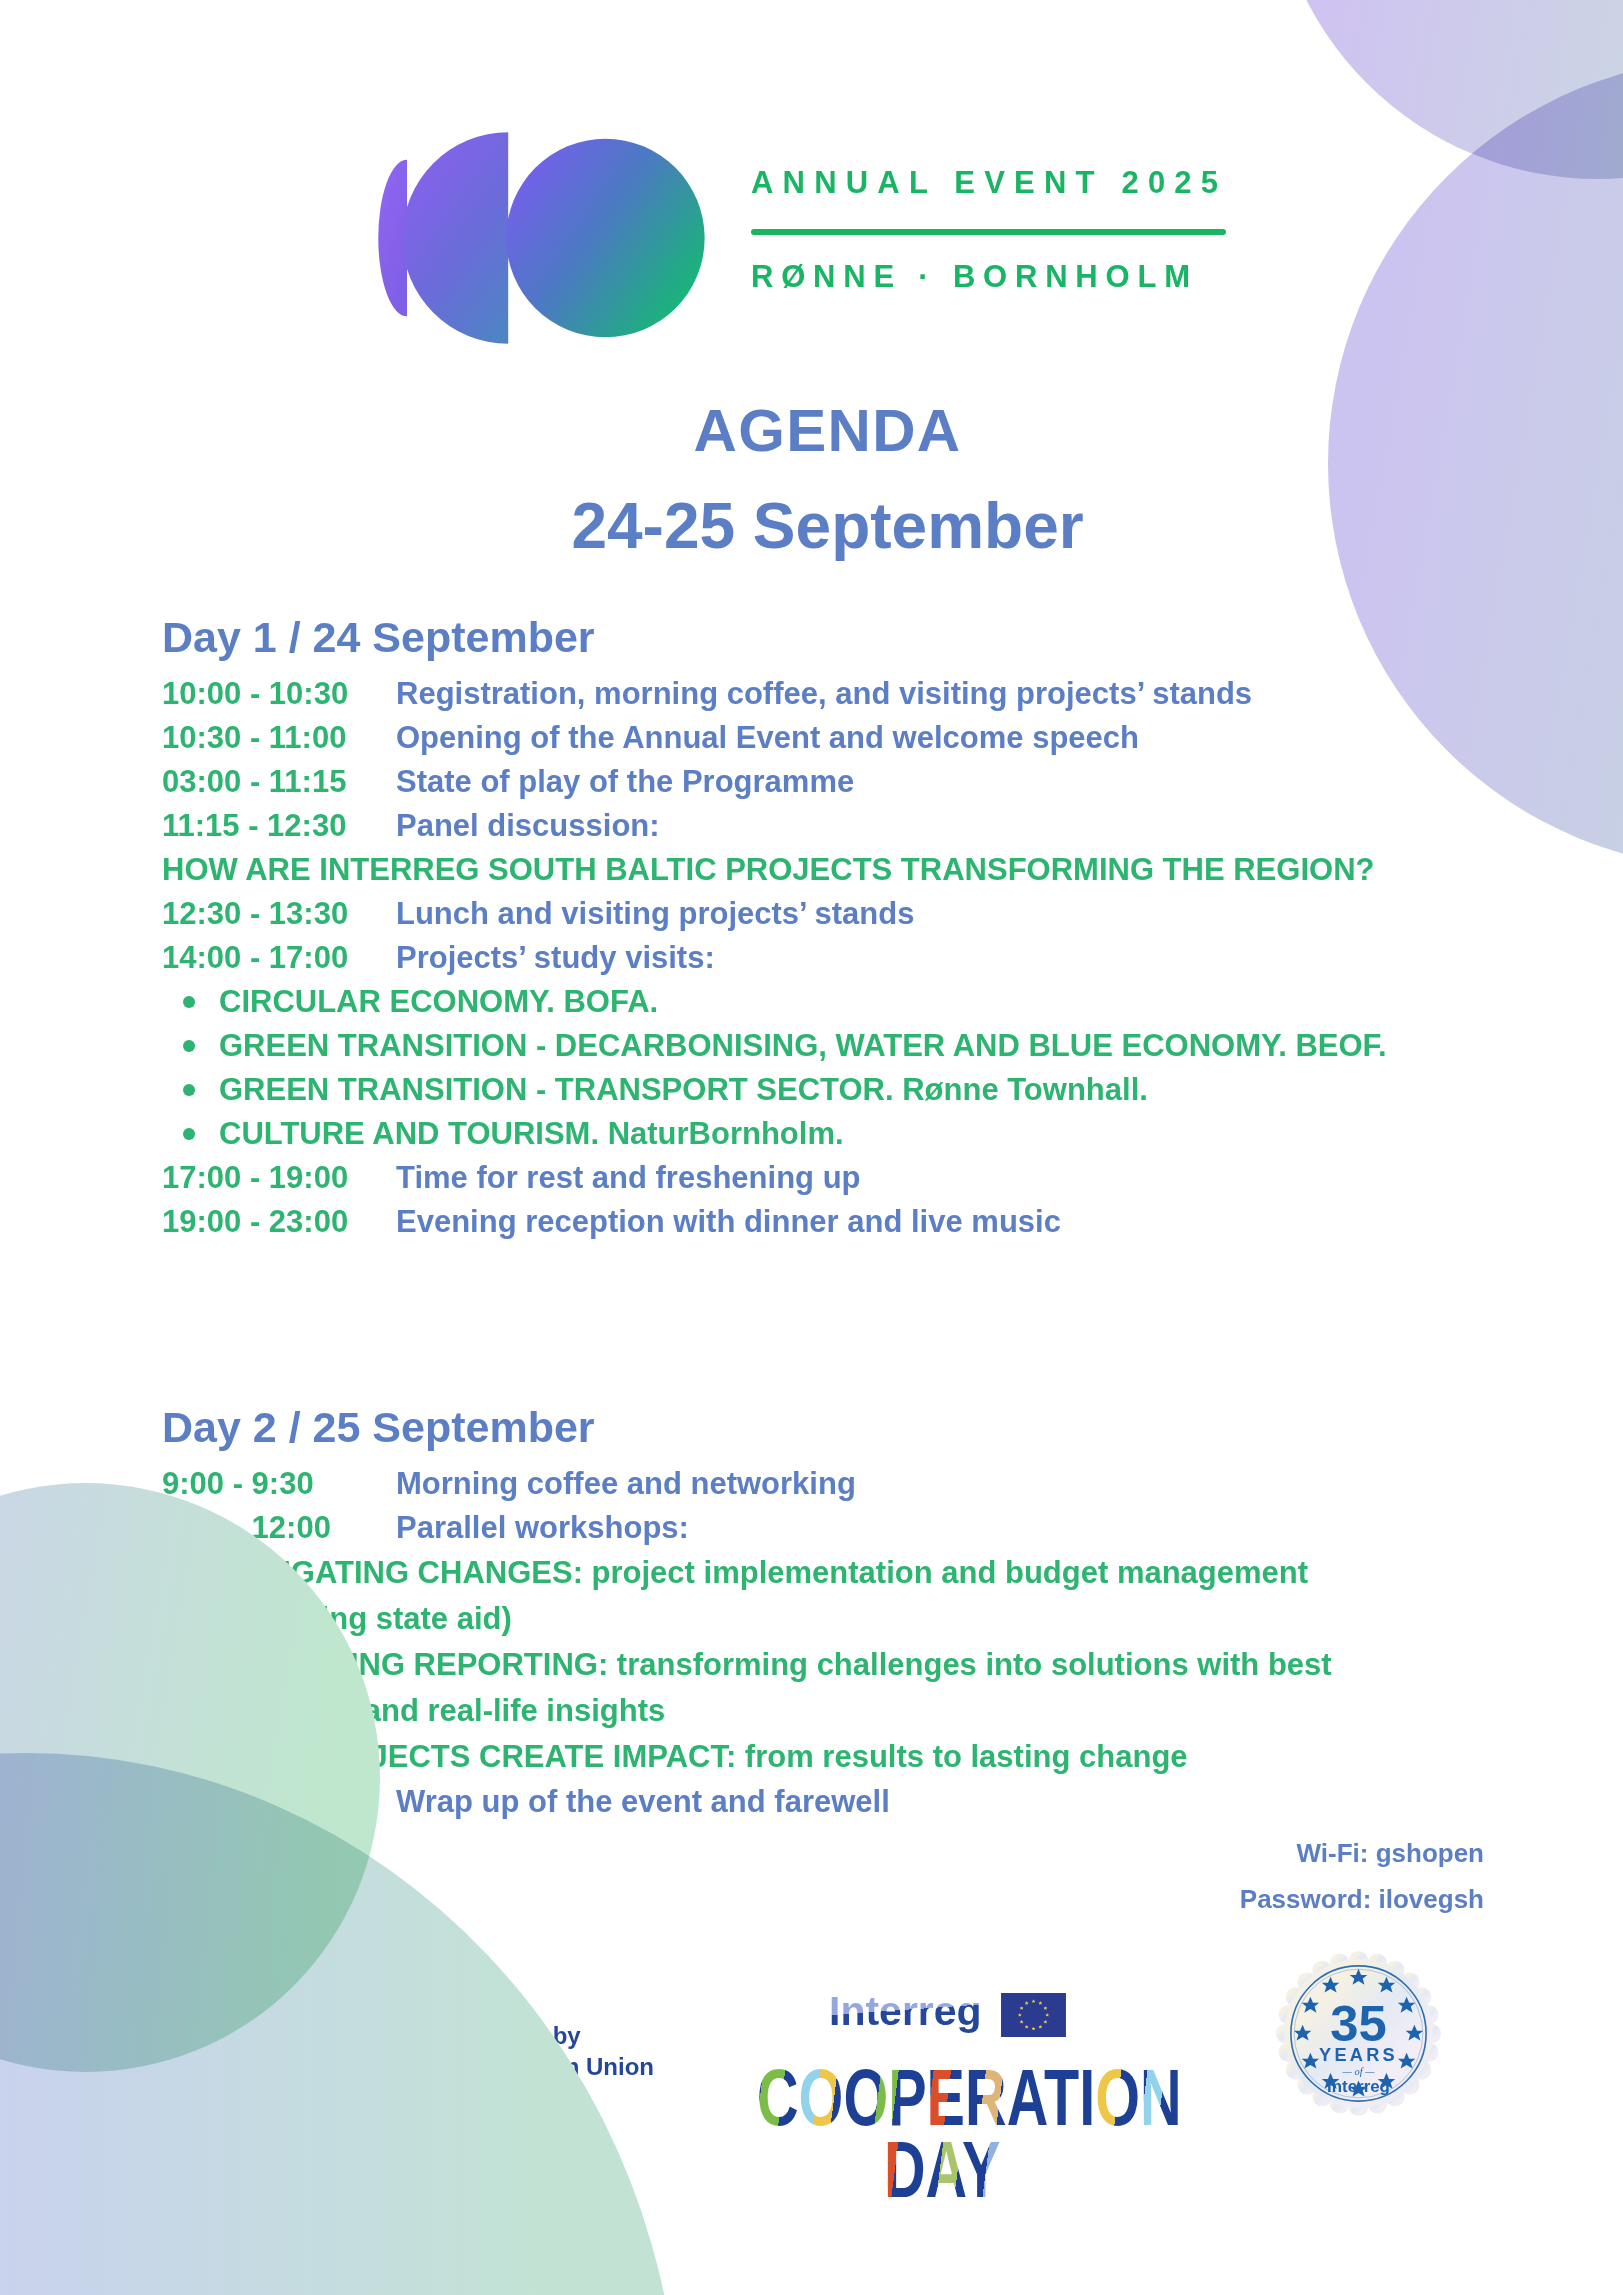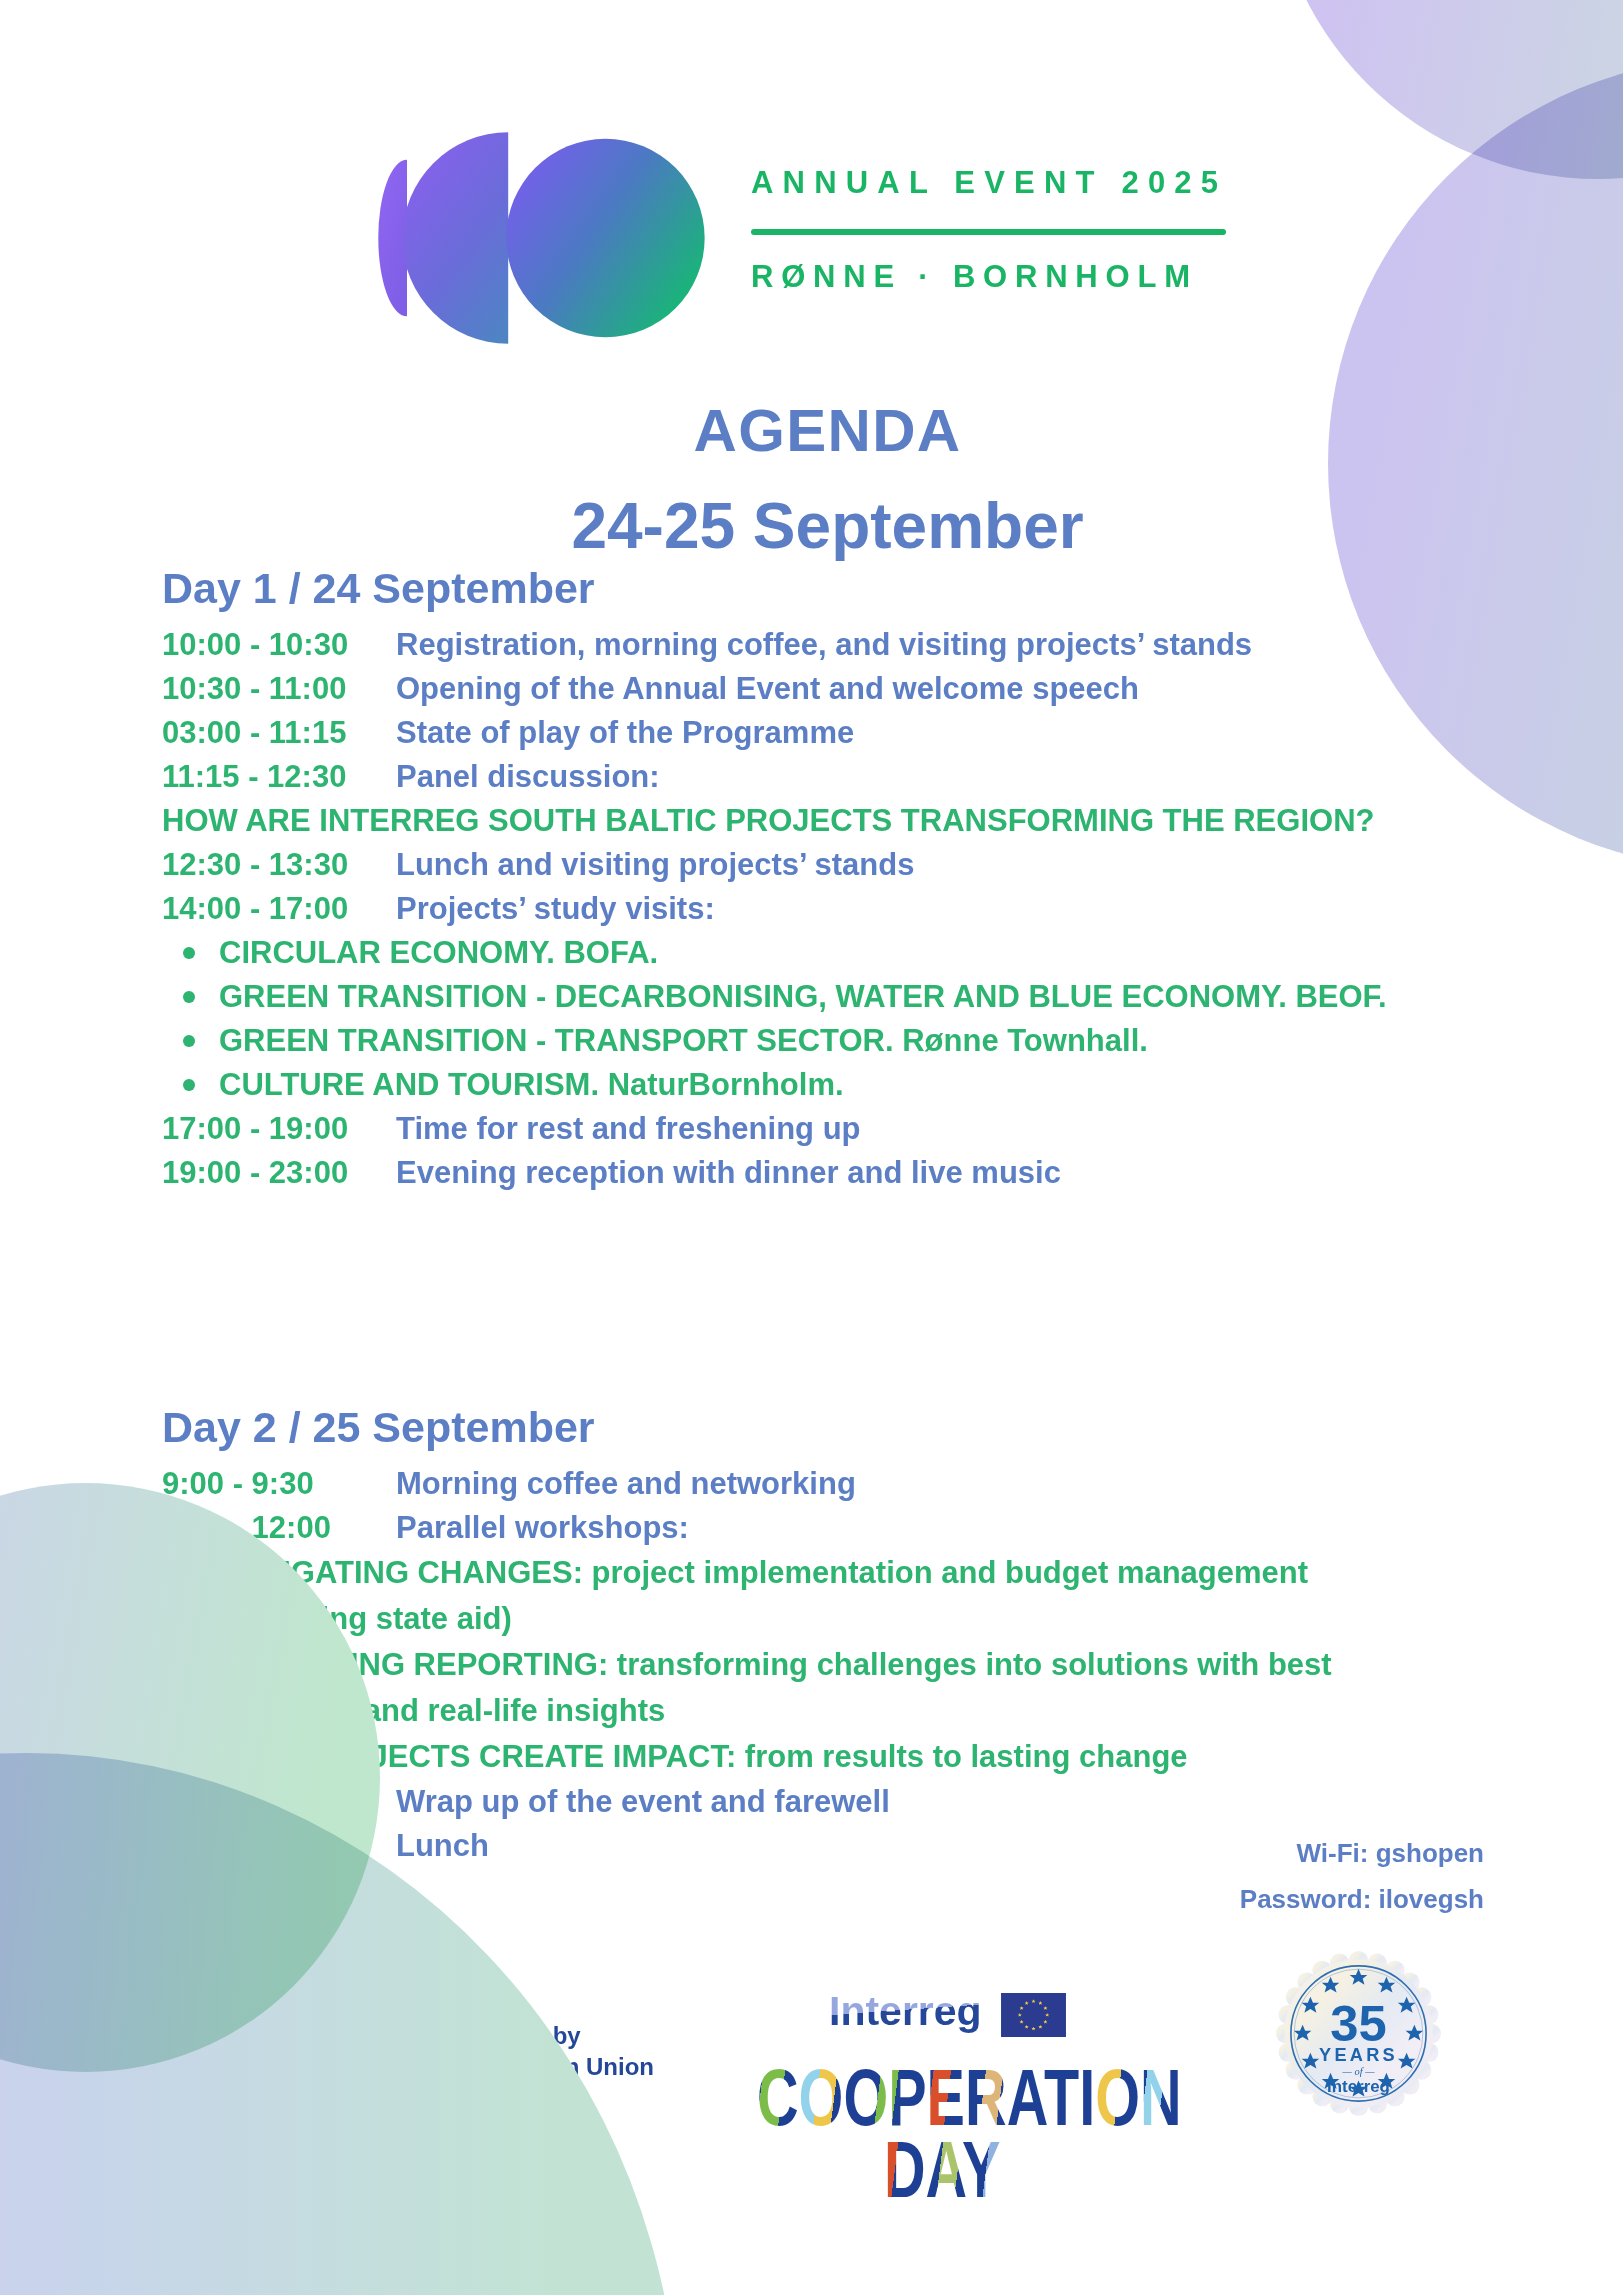--- a/index.html
+++ b/index.html
@@ -30,21 +30,21 @@
   .logo-text{position:absolute;left:751px;top:165px;width:497px;}
   .logo-title{font-size:31px;font-weight:700;letter-spacing:9.2px;color:#19b565;white-space:nowrap;}
   .logo-rule{margin-top:27.5px;width:475px;height:6.5px;border-radius:3.3px;background:#19b565;}
   .logo-loc{margin-top:23.5px;font-size:31px;font-weight:700;letter-spacing:7.8px;color:#19b565;white-space:nowrap;}
   
   .title-wrap{position:absolute;left:16px;top:396px;width:1623px;text-align:center;color:#5b7ec5;}
   .title-main{font-size:60px;font-weight:700;letter-spacing:1.3px;}
   .title-dates{margin-top:23.5px;font-size:64px;font-weight:700;}
   
   .day{position:absolute;left:162px;width:1413px;}
-  .day1{top:564px;}
+  .day1{top:613px;}
   .day2{top:1403px;}
   .day-header{font-size:43px;font-weight:700;color:#5b7ec5;line-height:48px;margin-bottom:10.5px;}
   .row{display:flex;line-height:44px;font-size:31px;font-weight:700;}
   .time{flex:none;width:234px;color:#2db470;white-space:nowrap;}
   .desc{color:#5b7ec5;white-space:nowrap;}
   .wide{line-height:44px;font-size:31px;font-weight:700;color:#2db470;white-space:nowrap;}
   .bullet{position:relative;padding-left:57px;line-height:44px;font-size:31px;font-weight:700;color:#2db470;white-space:nowrap;}
   .bullet::before{content:"";position:absolute;left:21px;top:16.3px;width:11.8px;height:11.8px;border-radius:50%;background:#2db470;}
   .day2 .bullet{white-space:normal;max-width:1216px;line-height:46px;}
   
@@ -168,24 +168,20 @@
       <div class="row">
         <span class="time">9:30 - 12:00</span>
         <span class="desc">Parallel workshops:</span>
       </div>
       <div class="bullet">NAVIGATING CHANGES: project implementation and budget management (including state aid)</div>
       <div class="bullet">MASTERING REPORTING: transforming challenges into solutions with best practices and real-life insights</div>
       <div class="bullet">HOW PROJECTS CREATE IMPACT: from results to lasting change</div>
       <div class="row">
         <span class="time">12:00 - 12:45</span>
         <span class="desc">Wrap up of the event and farewell</span>
-      </div>
-      <div class="row">
-        <span class="time">12:45 - 14:00</span>
-        <span class="desc">Lunch</span>
       </div>
     </div>
 
     <div class="wifi">
       <div>Wi-Fi: gshopen</div>
       <div>Password: ilovegsh</div>
     </div>
 
     <div class="sb-wordmark duotone">Interreg</div>
     <div class="sb-program">South Baltic</div>

